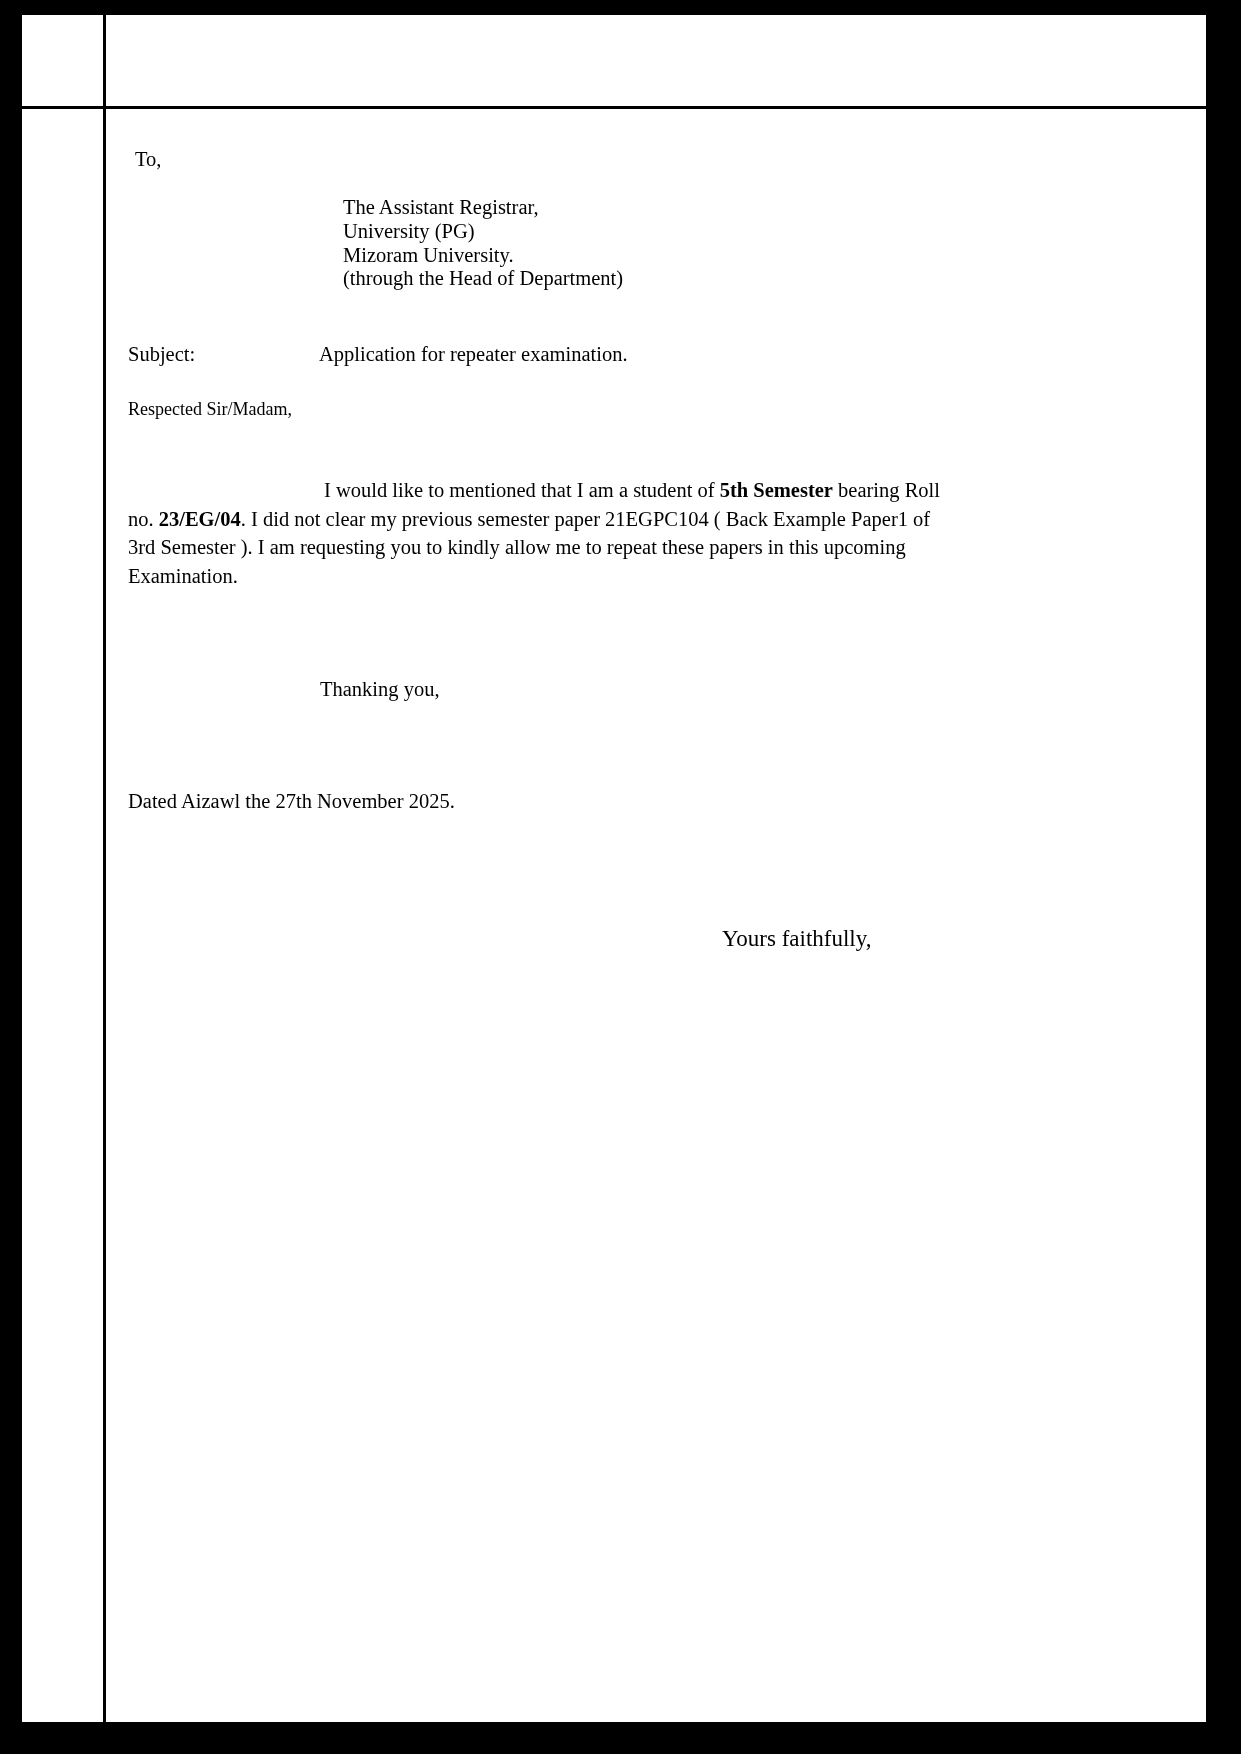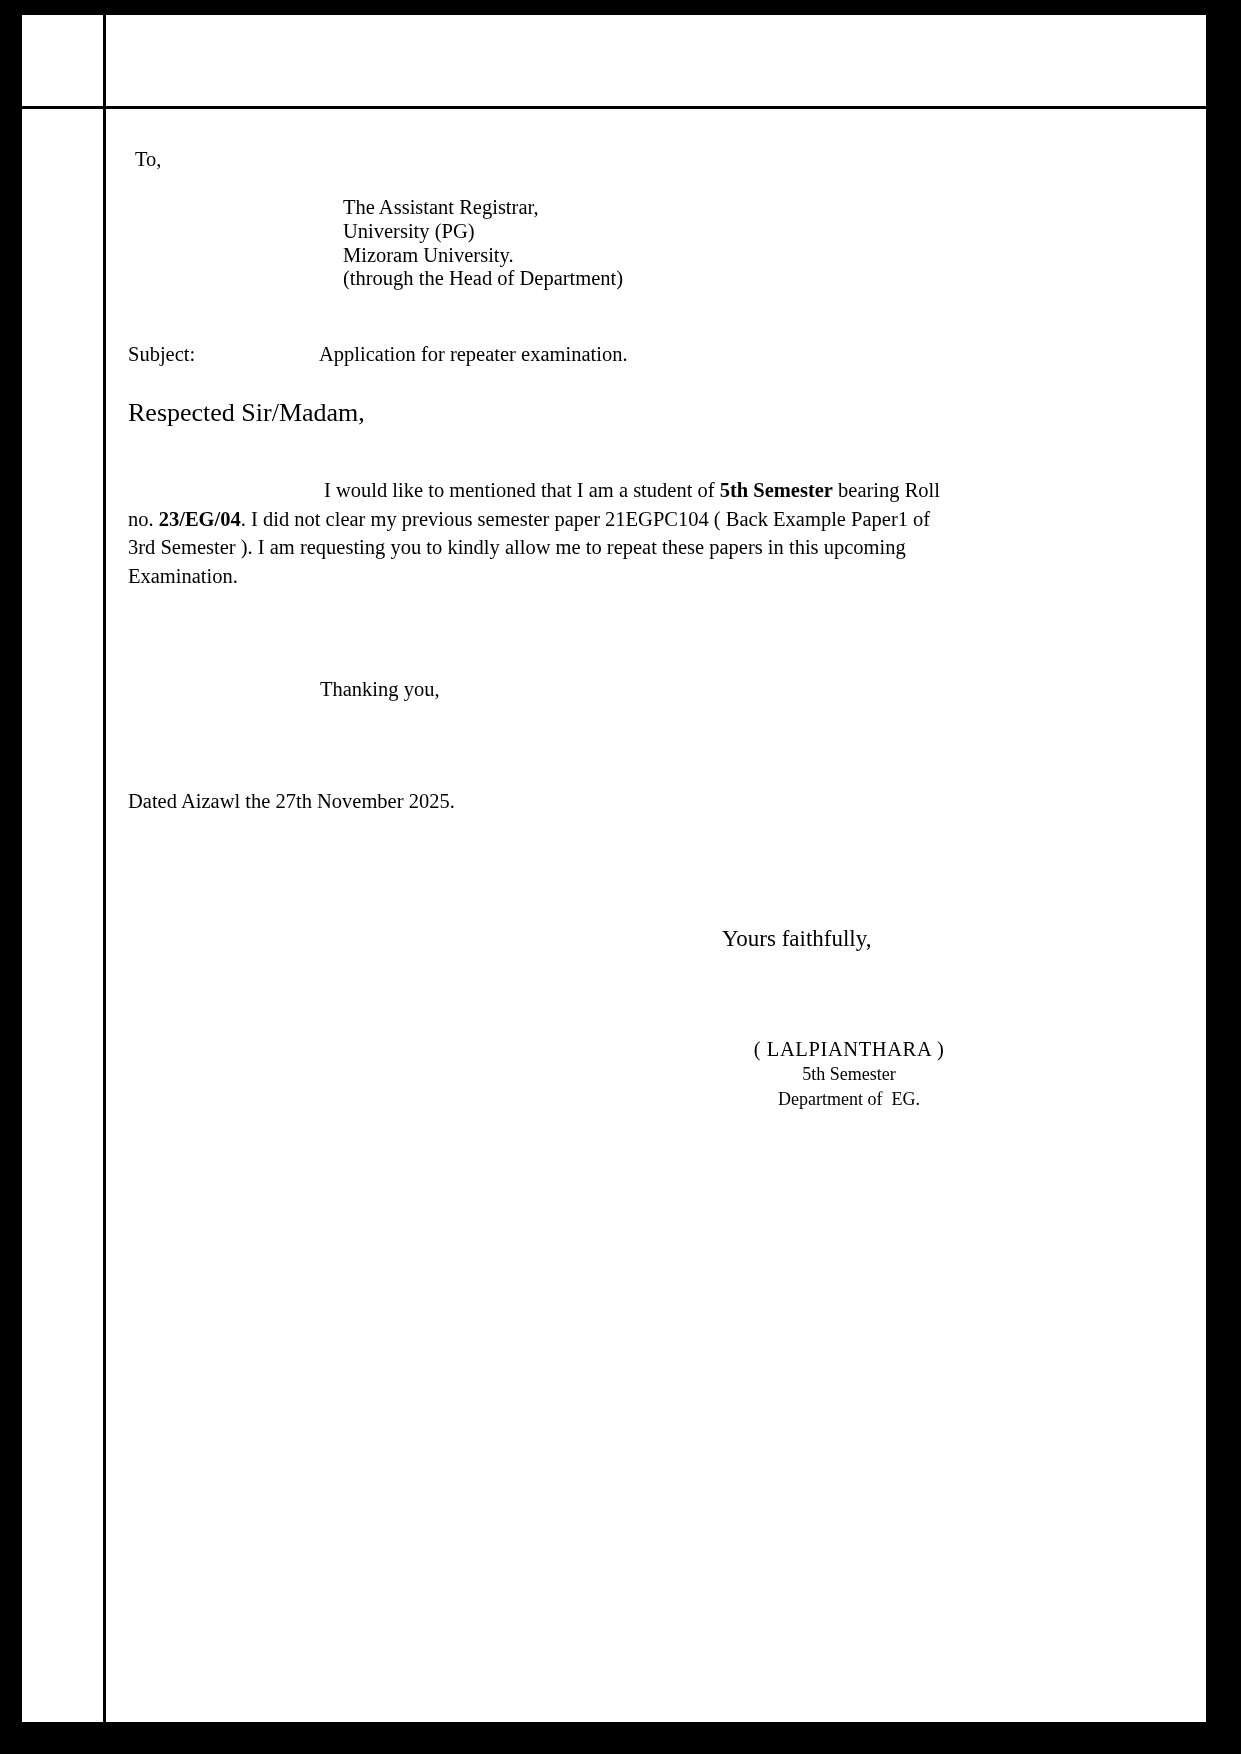--- a/index.html
+++ b/index.html
@@ -96,21 +96,21 @@
   }
   .subject-label {
     display: inline-block;
     width: 191px;
   }
 
   .salutation {
     position: absolute;
     left: 19px;
     top: 291px;
-    font-size: 26px;
+    font-size: 18px;
   }
 
   .body-para {
     position: absolute;
     left: 19px;
     top: 367px;
     width: 832px;
     font-size: 20.5px;
     line-height: 28.5px;
     text-align: left;
@@ -190,21 +190,16 @@
         <span>I would like to mentioned that I am a student of </span><b>5th Semester</b><span> bearing Roll no. </span><b>23/EG/04</b><span>. I did not clear my previous semester paper 21EGPC104 ( Back Example Paper1 of 3rd Semester ). I am requesting you to kindly allow me to repeat these papers in this upcoming Examination.</span>
       </div>
 
 
       <div class="thanking-line">Thanking you,</div>
 
       <div class="dated-line">Dated Aizawl the 27th November 2025.</div>
 
       <div class="faithfully-line">Yours faithfully,</div>
 
-      <div class="signature-block">
-        <div class="sig-name">( LALPIANTHARA )</div>
-        <div class="sig-sem">5th Semester</div>
-        <div class="sig-dept">Department of  EG.</div>
-      </div>
 
     </div>
   </div>
 </div>
 
 </body></html>

